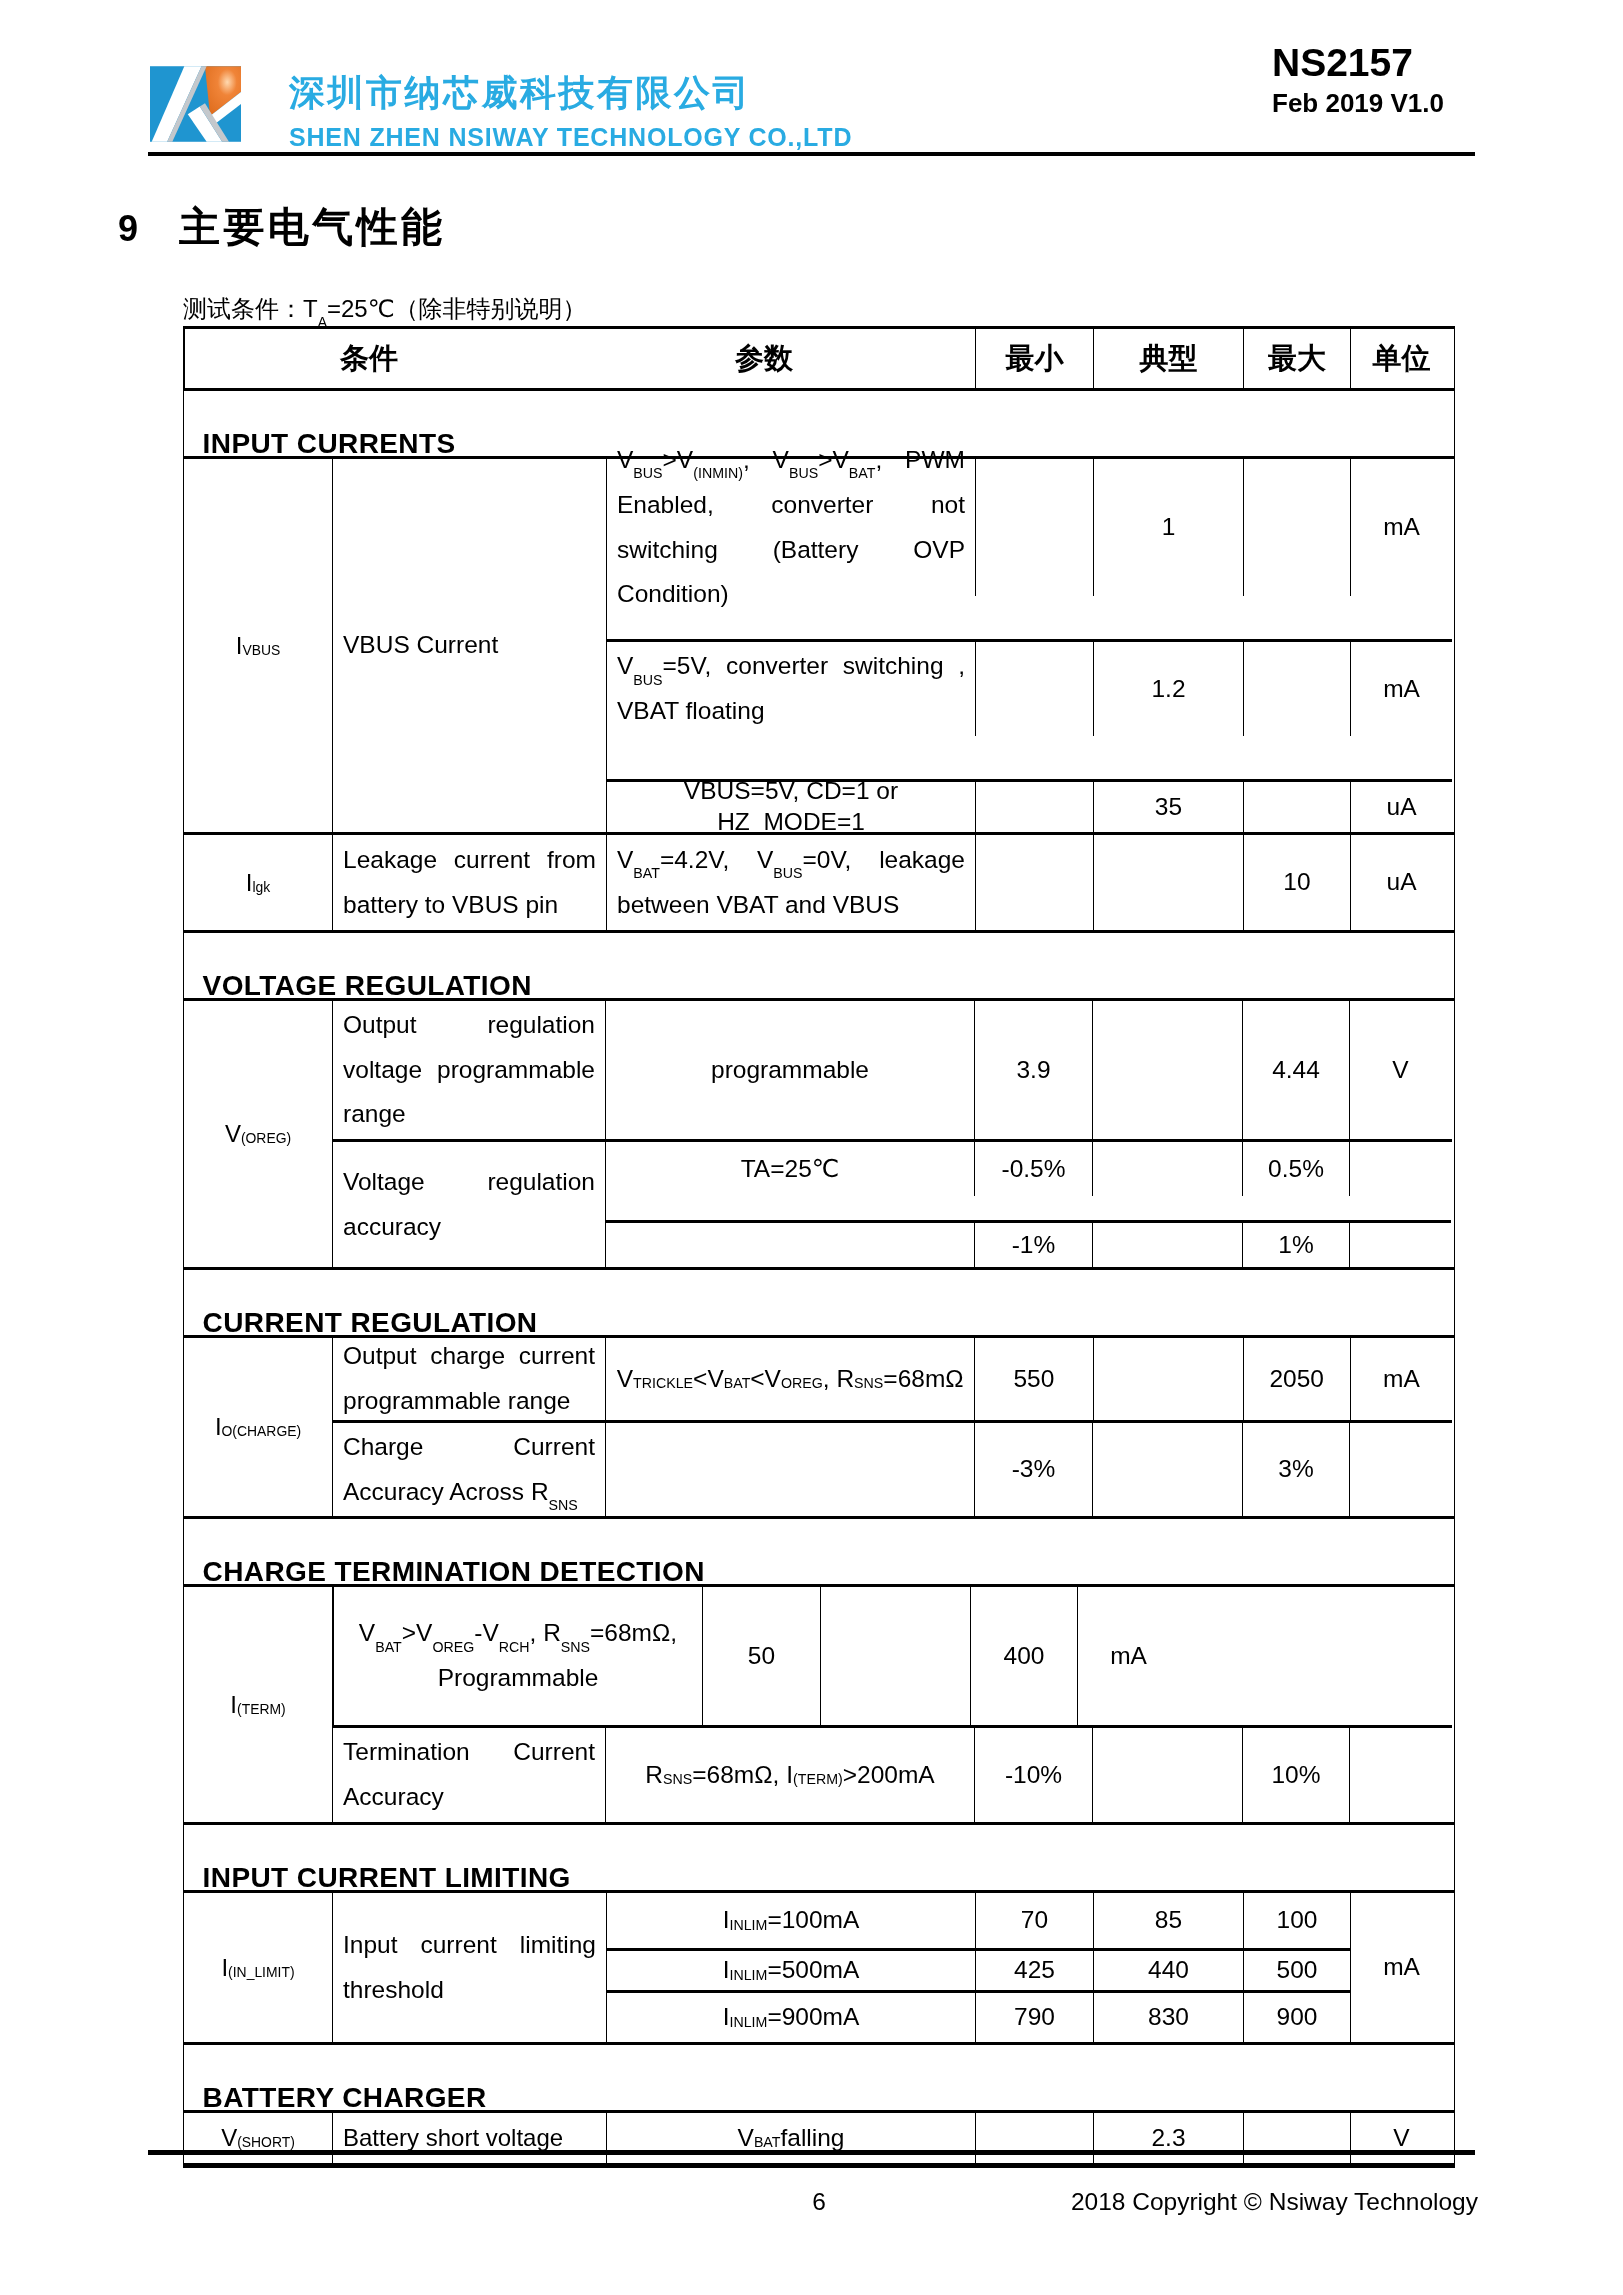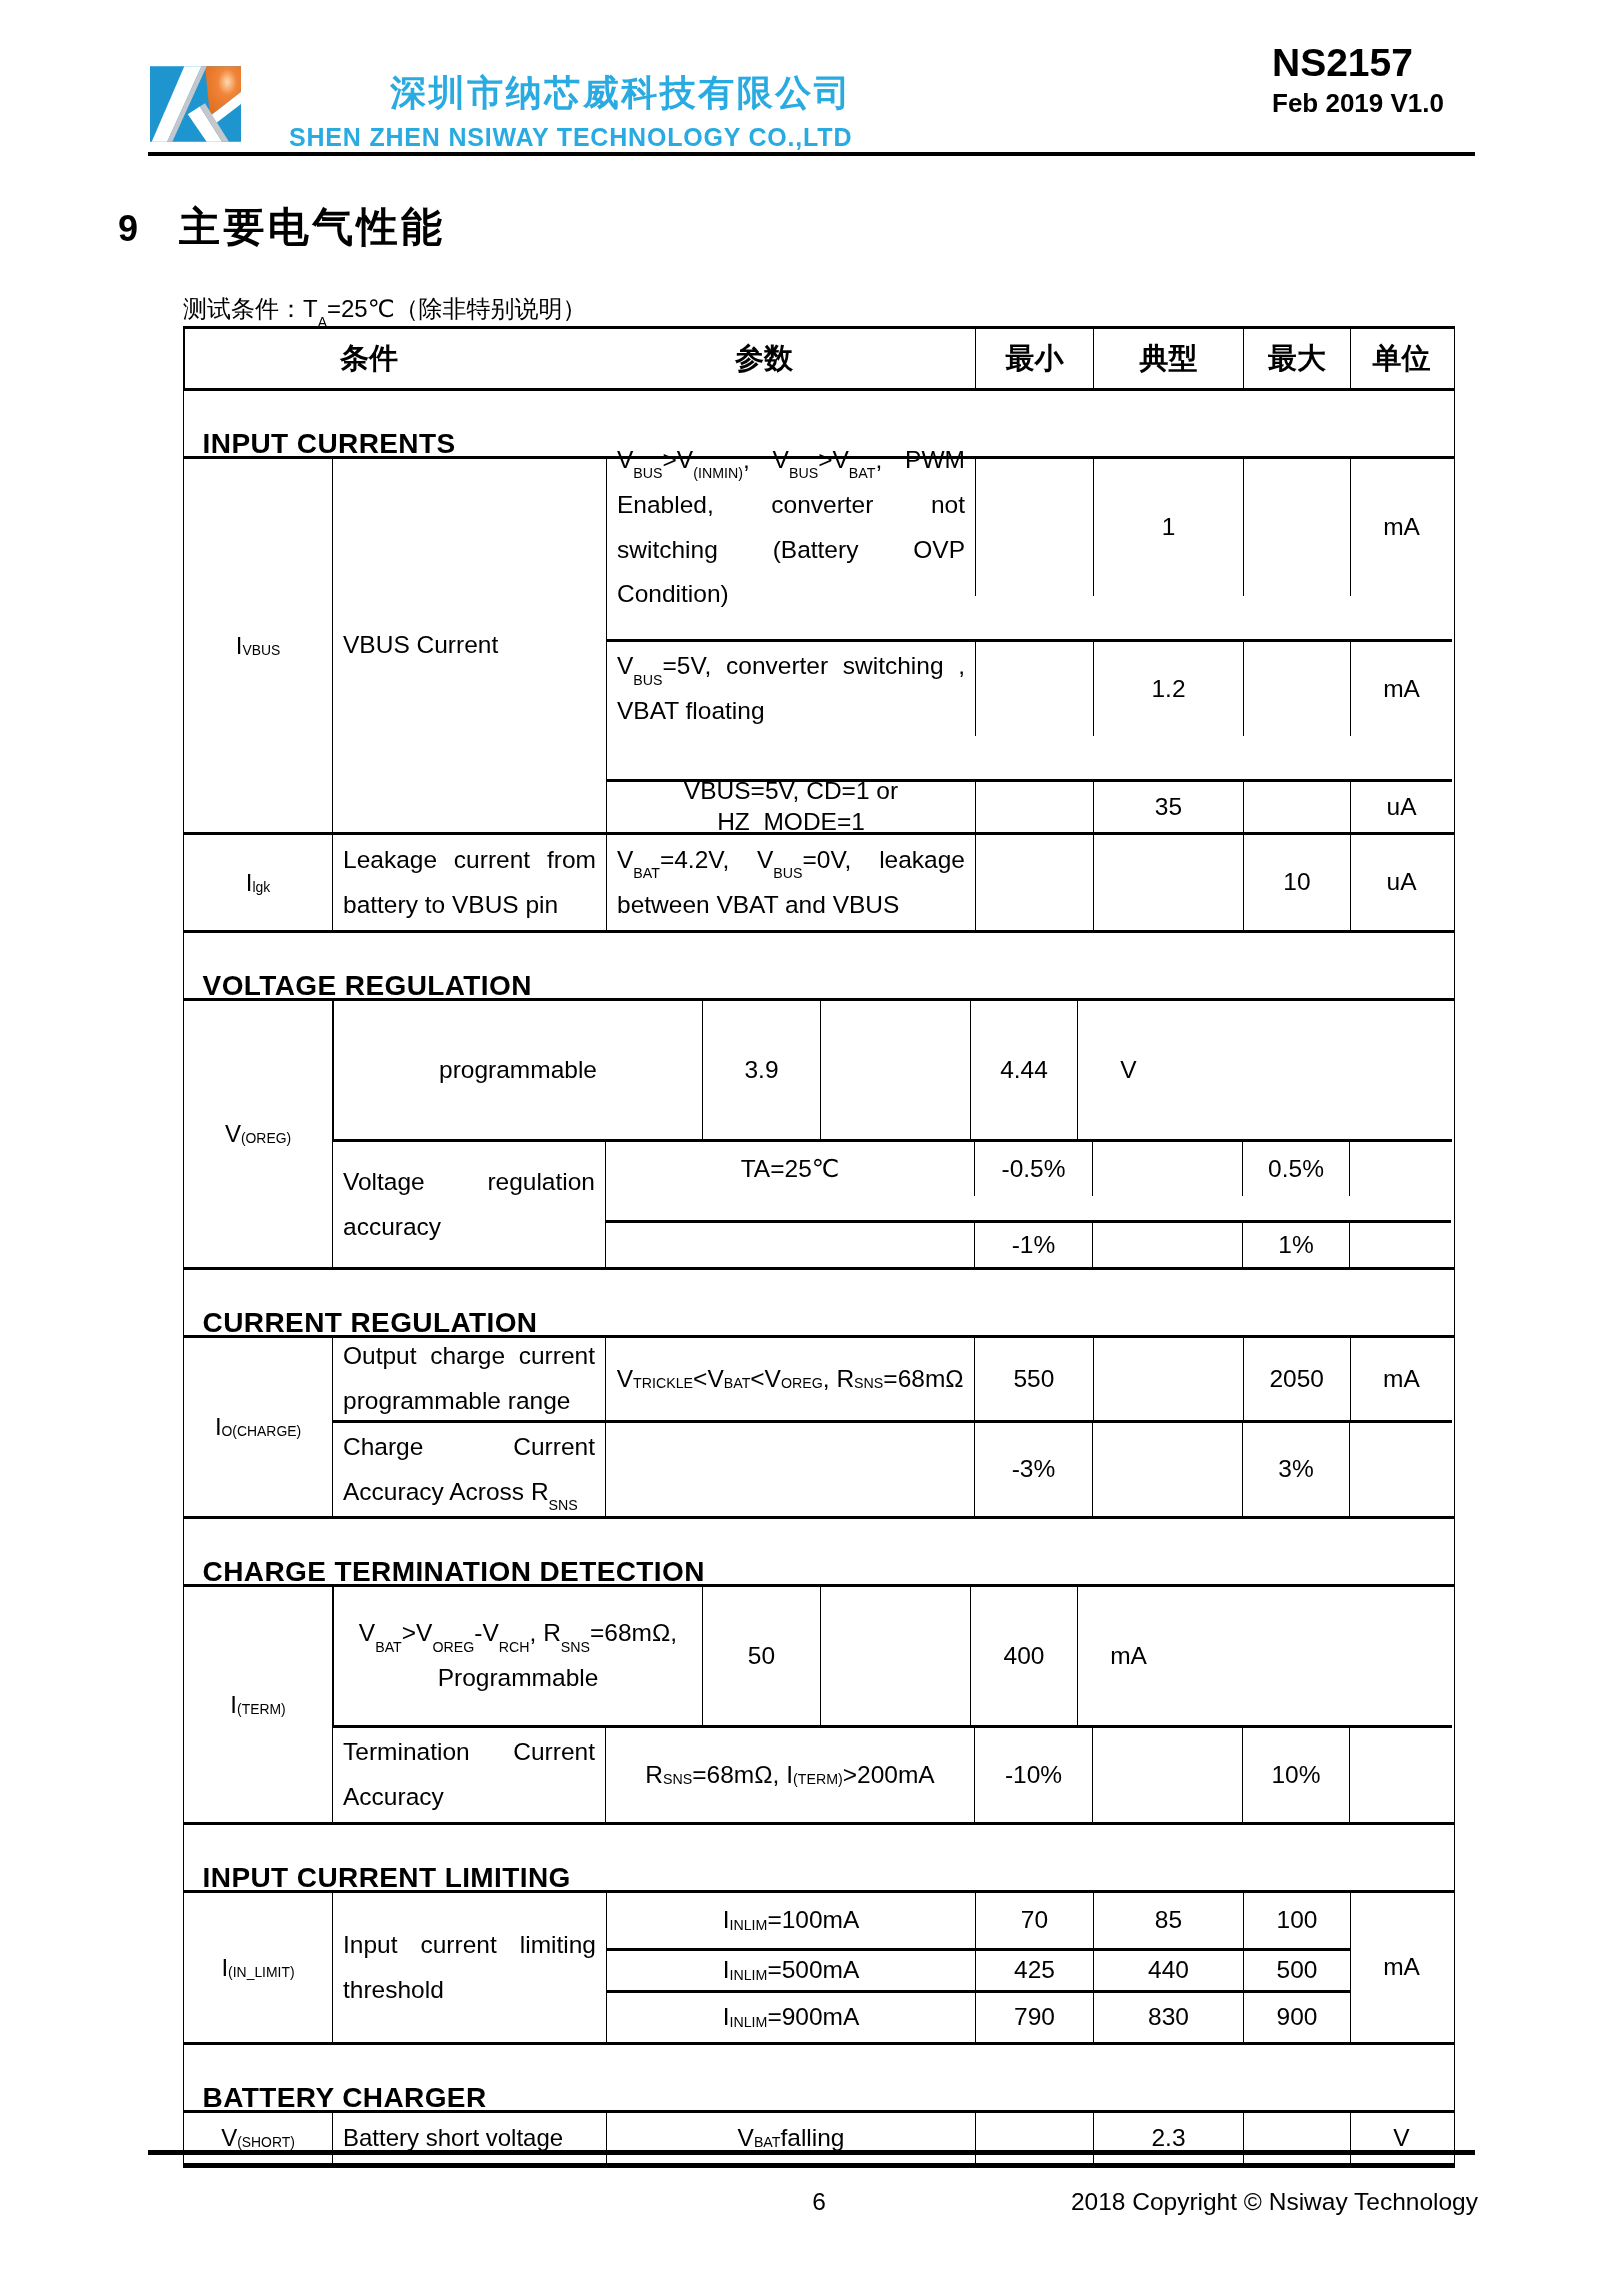--- a/index.html
+++ b/index.html
@@ -2,21 +2,21 @@
 <html style="font-size:13.5px"><head>
 <meta charset="utf-8">
 <style>
   * { margin:0; padding:0; box-sizing:border-box; }
   body { background:#888; font-family:"Liberation Sans","DejaVu Sans",sans-serif; }
   .page { position:relative; width:1623px; height:2295px; background:#ffffff; color:#000; overflow:hidden; }
 
   
   .logo { position:absolute; left:150px; top:66px; width:91px; height:76px; }
   .company { position:absolute; left:289px; top:69px; }
-  .company-cn { font-size:36px; font-weight:bold; letter-spacing:2.5px;text-align:right; }
+  .company-cn { font-size:36px; font-weight:bold; letter-spacing:2.5px; }
   .company-en { font-size:25px; font-weight:bold; letter-spacing:0.8px; margin-top:5px; }
   .partblock { position:absolute; left:1272px; top:41px; }
   .partnum { font-size:39px; font-weight:bold; }
   .rev { font-size:26px; font-weight:bold; margin-top:3.4px; }
   .hdr-rule { position:absolute; left:148px; top:152px; width:1327px; height:4.2px; background:#000; }
 
   
   .sec-heading { position:absolute; left:118px; top:200px; display:flex; align-items:baseline; gap:41px; }
   .sec-num { font-size:36px; font-weight:bold; }
   .sec-title { font-size:41px; font-weight:bold; letter-spacing:3.4px; }
@@ -154,20 +154,23 @@
     </div>
 
     <div class="trow sechead">
       <div class="label">VOLTAGE REGULATION</div>
     </div>
 
     <div class="trow">
       <div class="c w-sym">V<sub>(OREG)</sub></div>
       <div class="col" style="width:1120px;border-left:1.7px solid #000;">
         <div class="sub" style="height:138px;">
+          <div class="c w-desc2 just">
+              <span class="tx">Output regulation voltage programmable range</span>
+            </div>
           <div class="c bl w-cond num">programmable</div>
           <div class="c bl w-min num">3.9</div>
           <div class="c bl w-typ num"></div>
           <div class="c bl w-max num">4.44</div>
           <div class="c bl w-unit num">V</div>
         </div>
         <div class="sub">
           <div class="c w-desc2 just">
               <span class="tx">Voltage regulation accuracy</span>
             </div>

